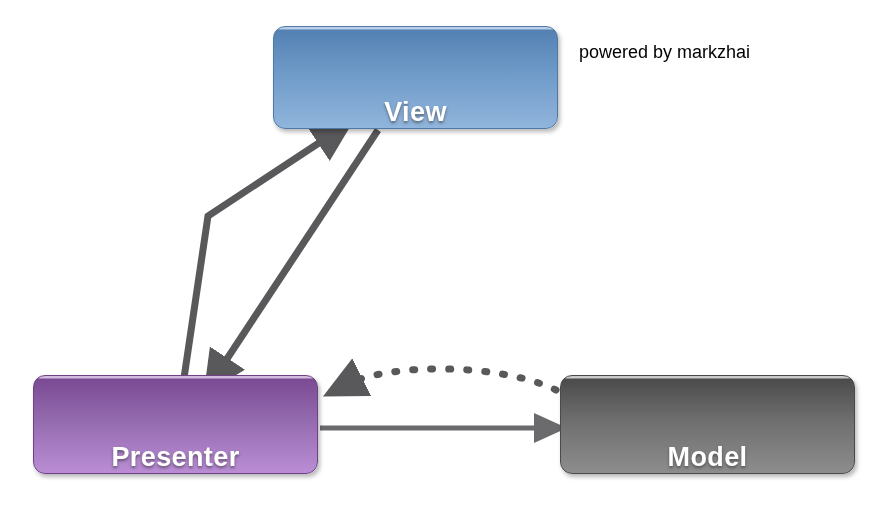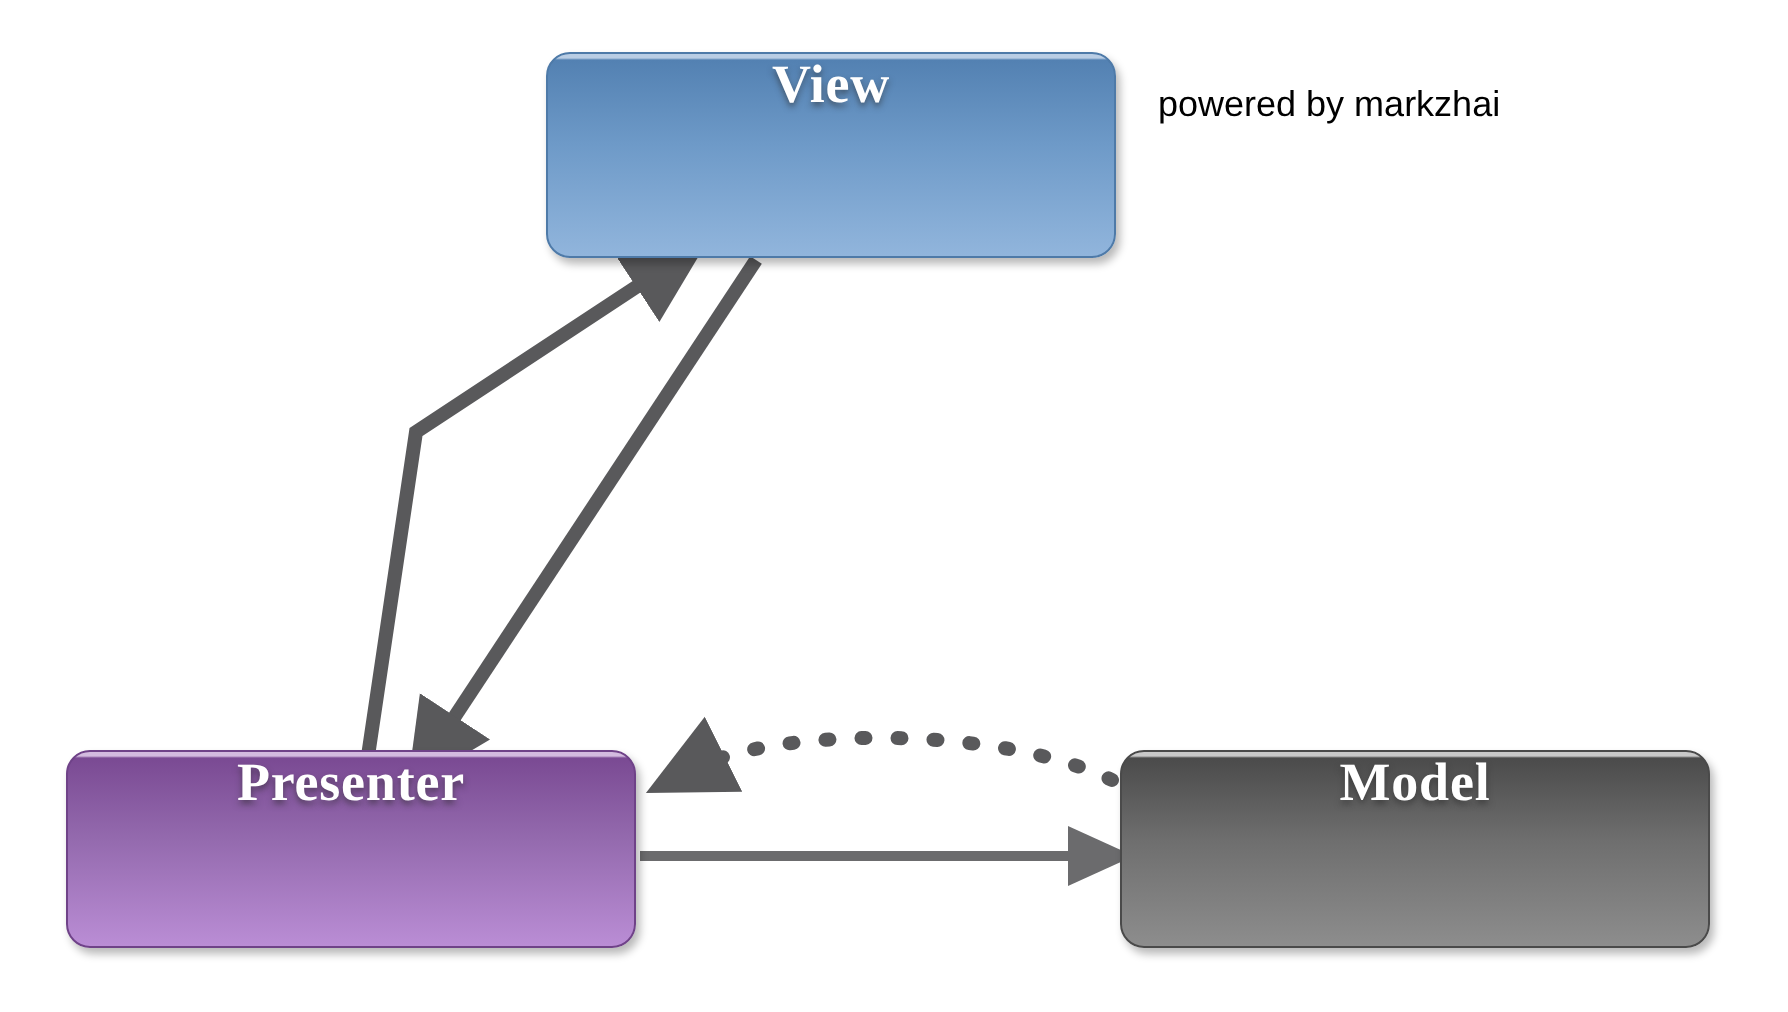--- a/index.html
+++ b/index.html
@@ -23,24 +23,23 @@
     left: 0;
     top: 0;
     width: 894px;
     height: 506px;
   }
   .node {
     position: absolute;
     border-radius: 12px;
     box-sizing: border-box;
     display: flex;
-    align-items: flex-start;
+    align-items: flex-end;
     justify-content: center;
     box-shadow: 2px 3px 4px rgba(0,0,0,0.28);
-    font-family: Liberation Serif, serif;
   }
   .node .node-label {
     color: #ffffff;
     font-weight: bold;
     font-size: 27px;
     letter-spacing: 0.4px;
     text-shadow: 0 2px 3px rgba(40,40,40,0.55);
     user-select: none;
   }
   

